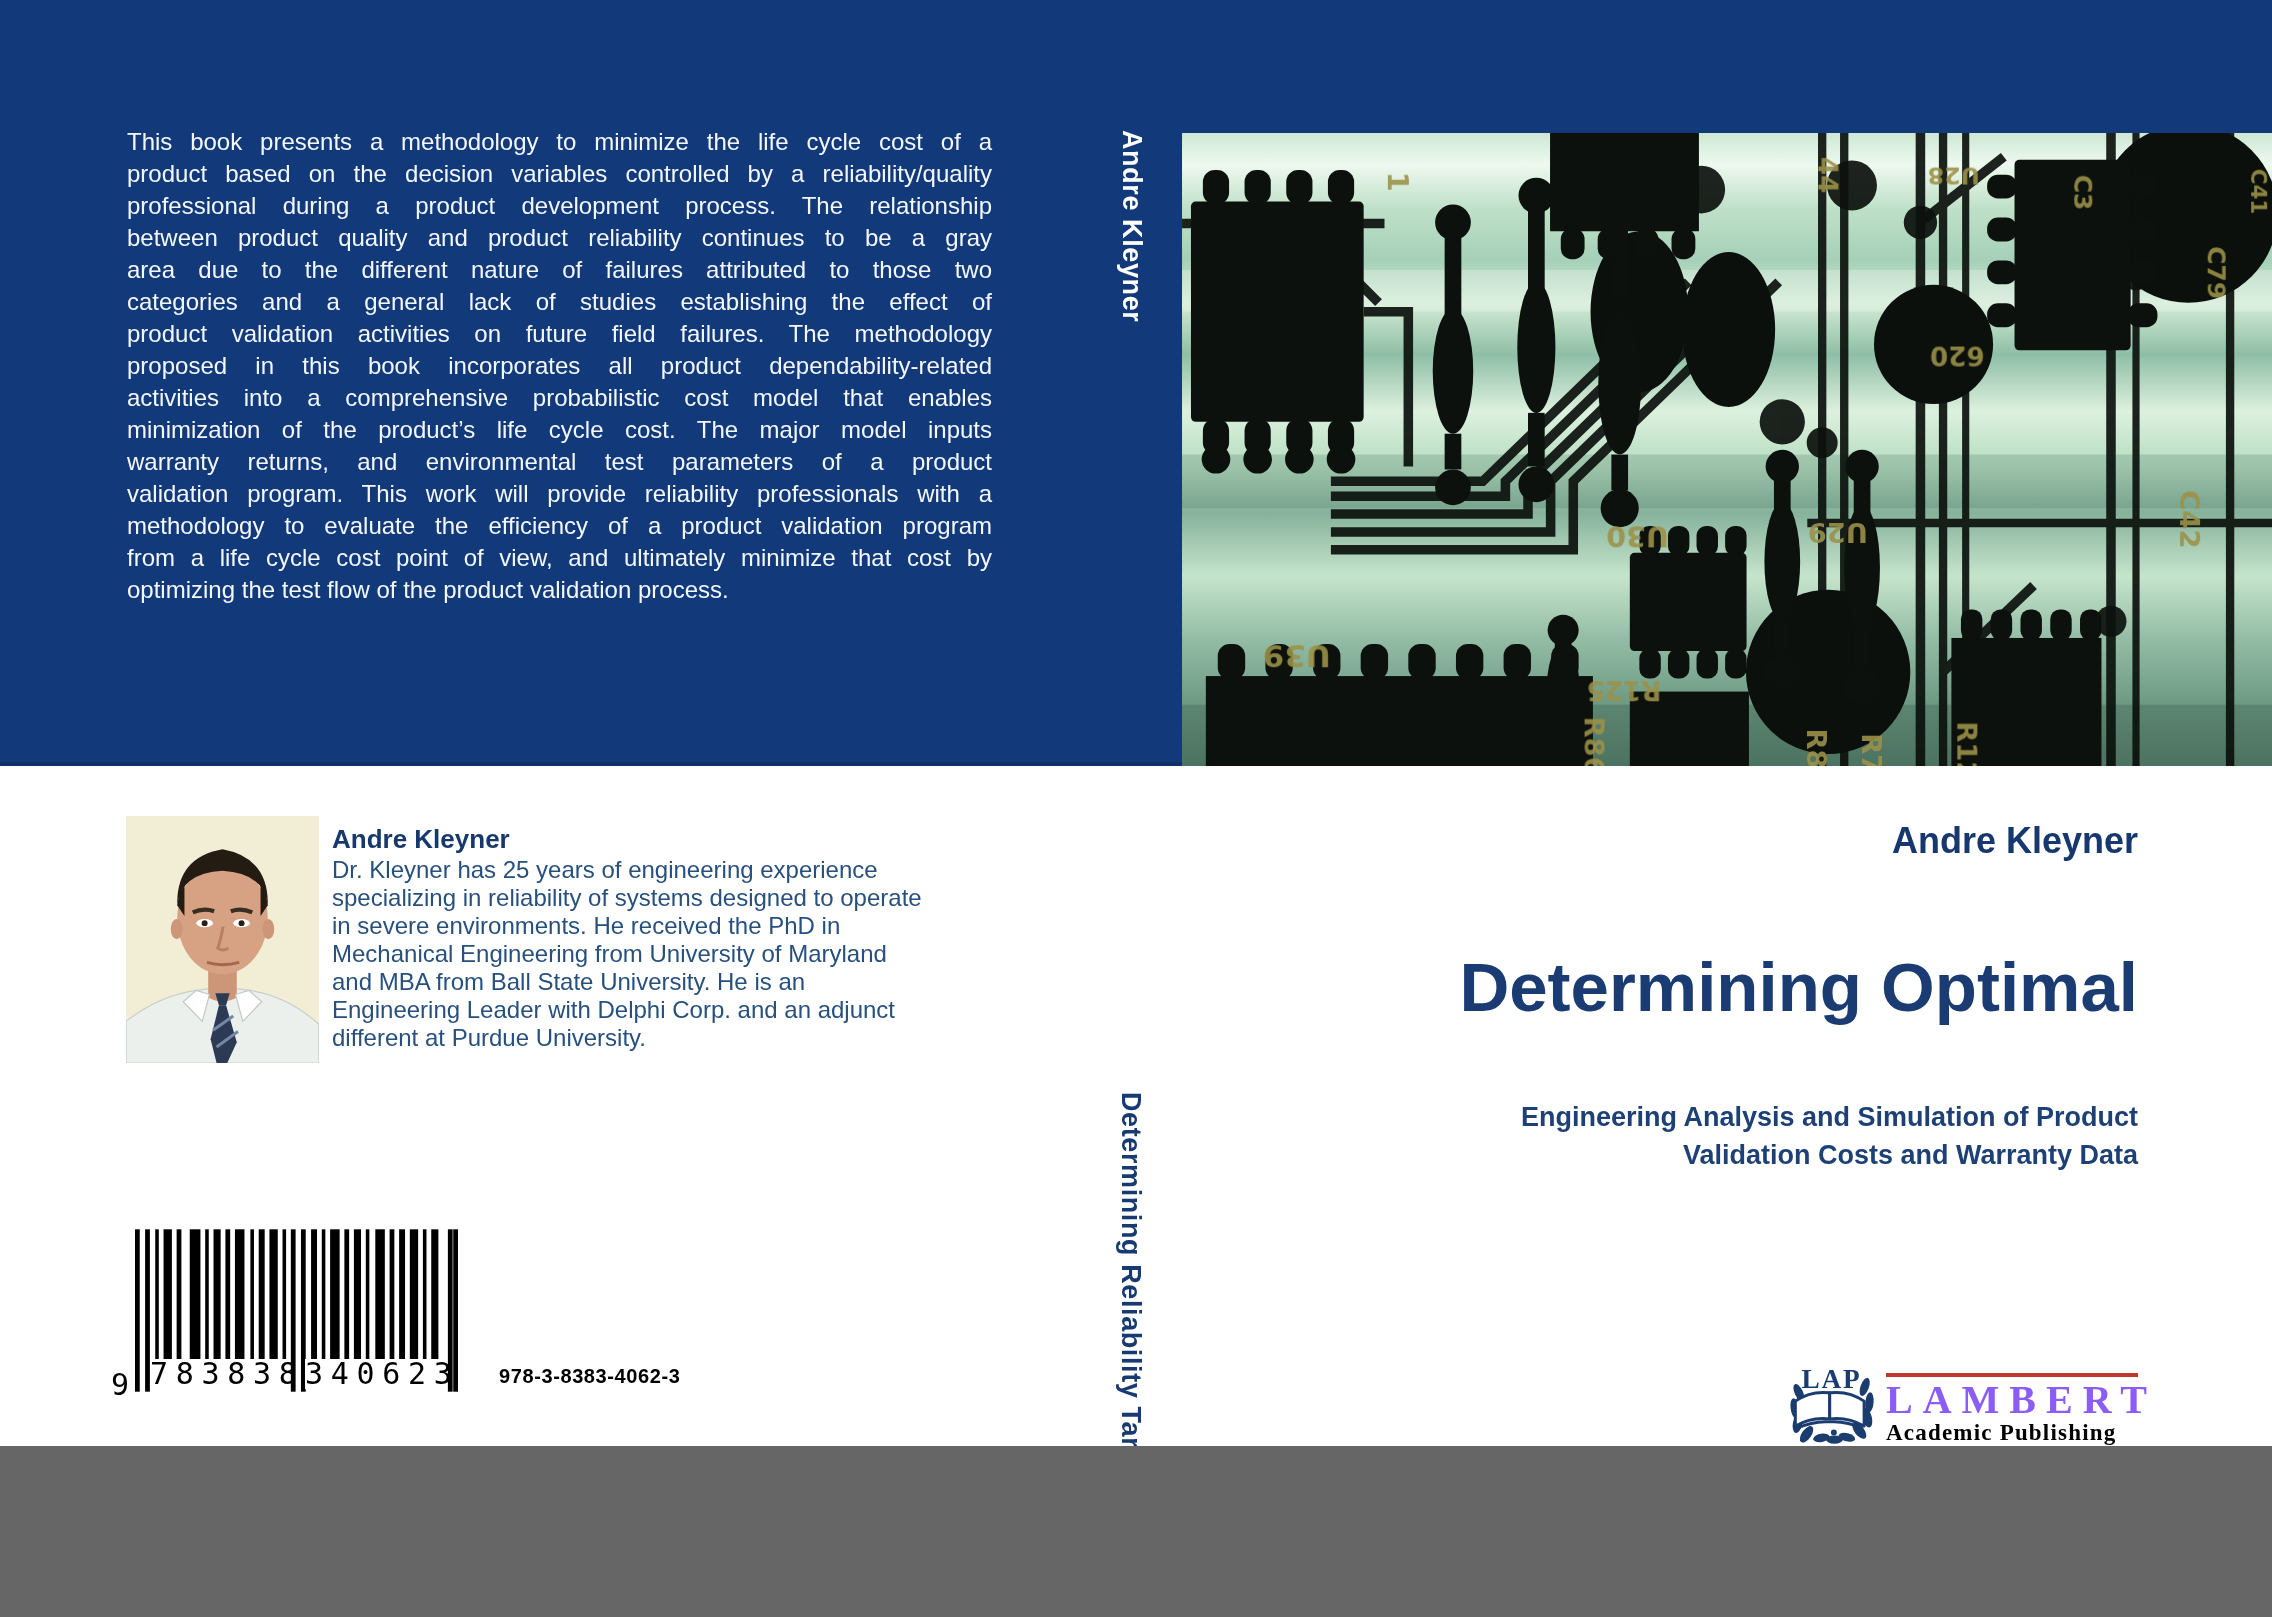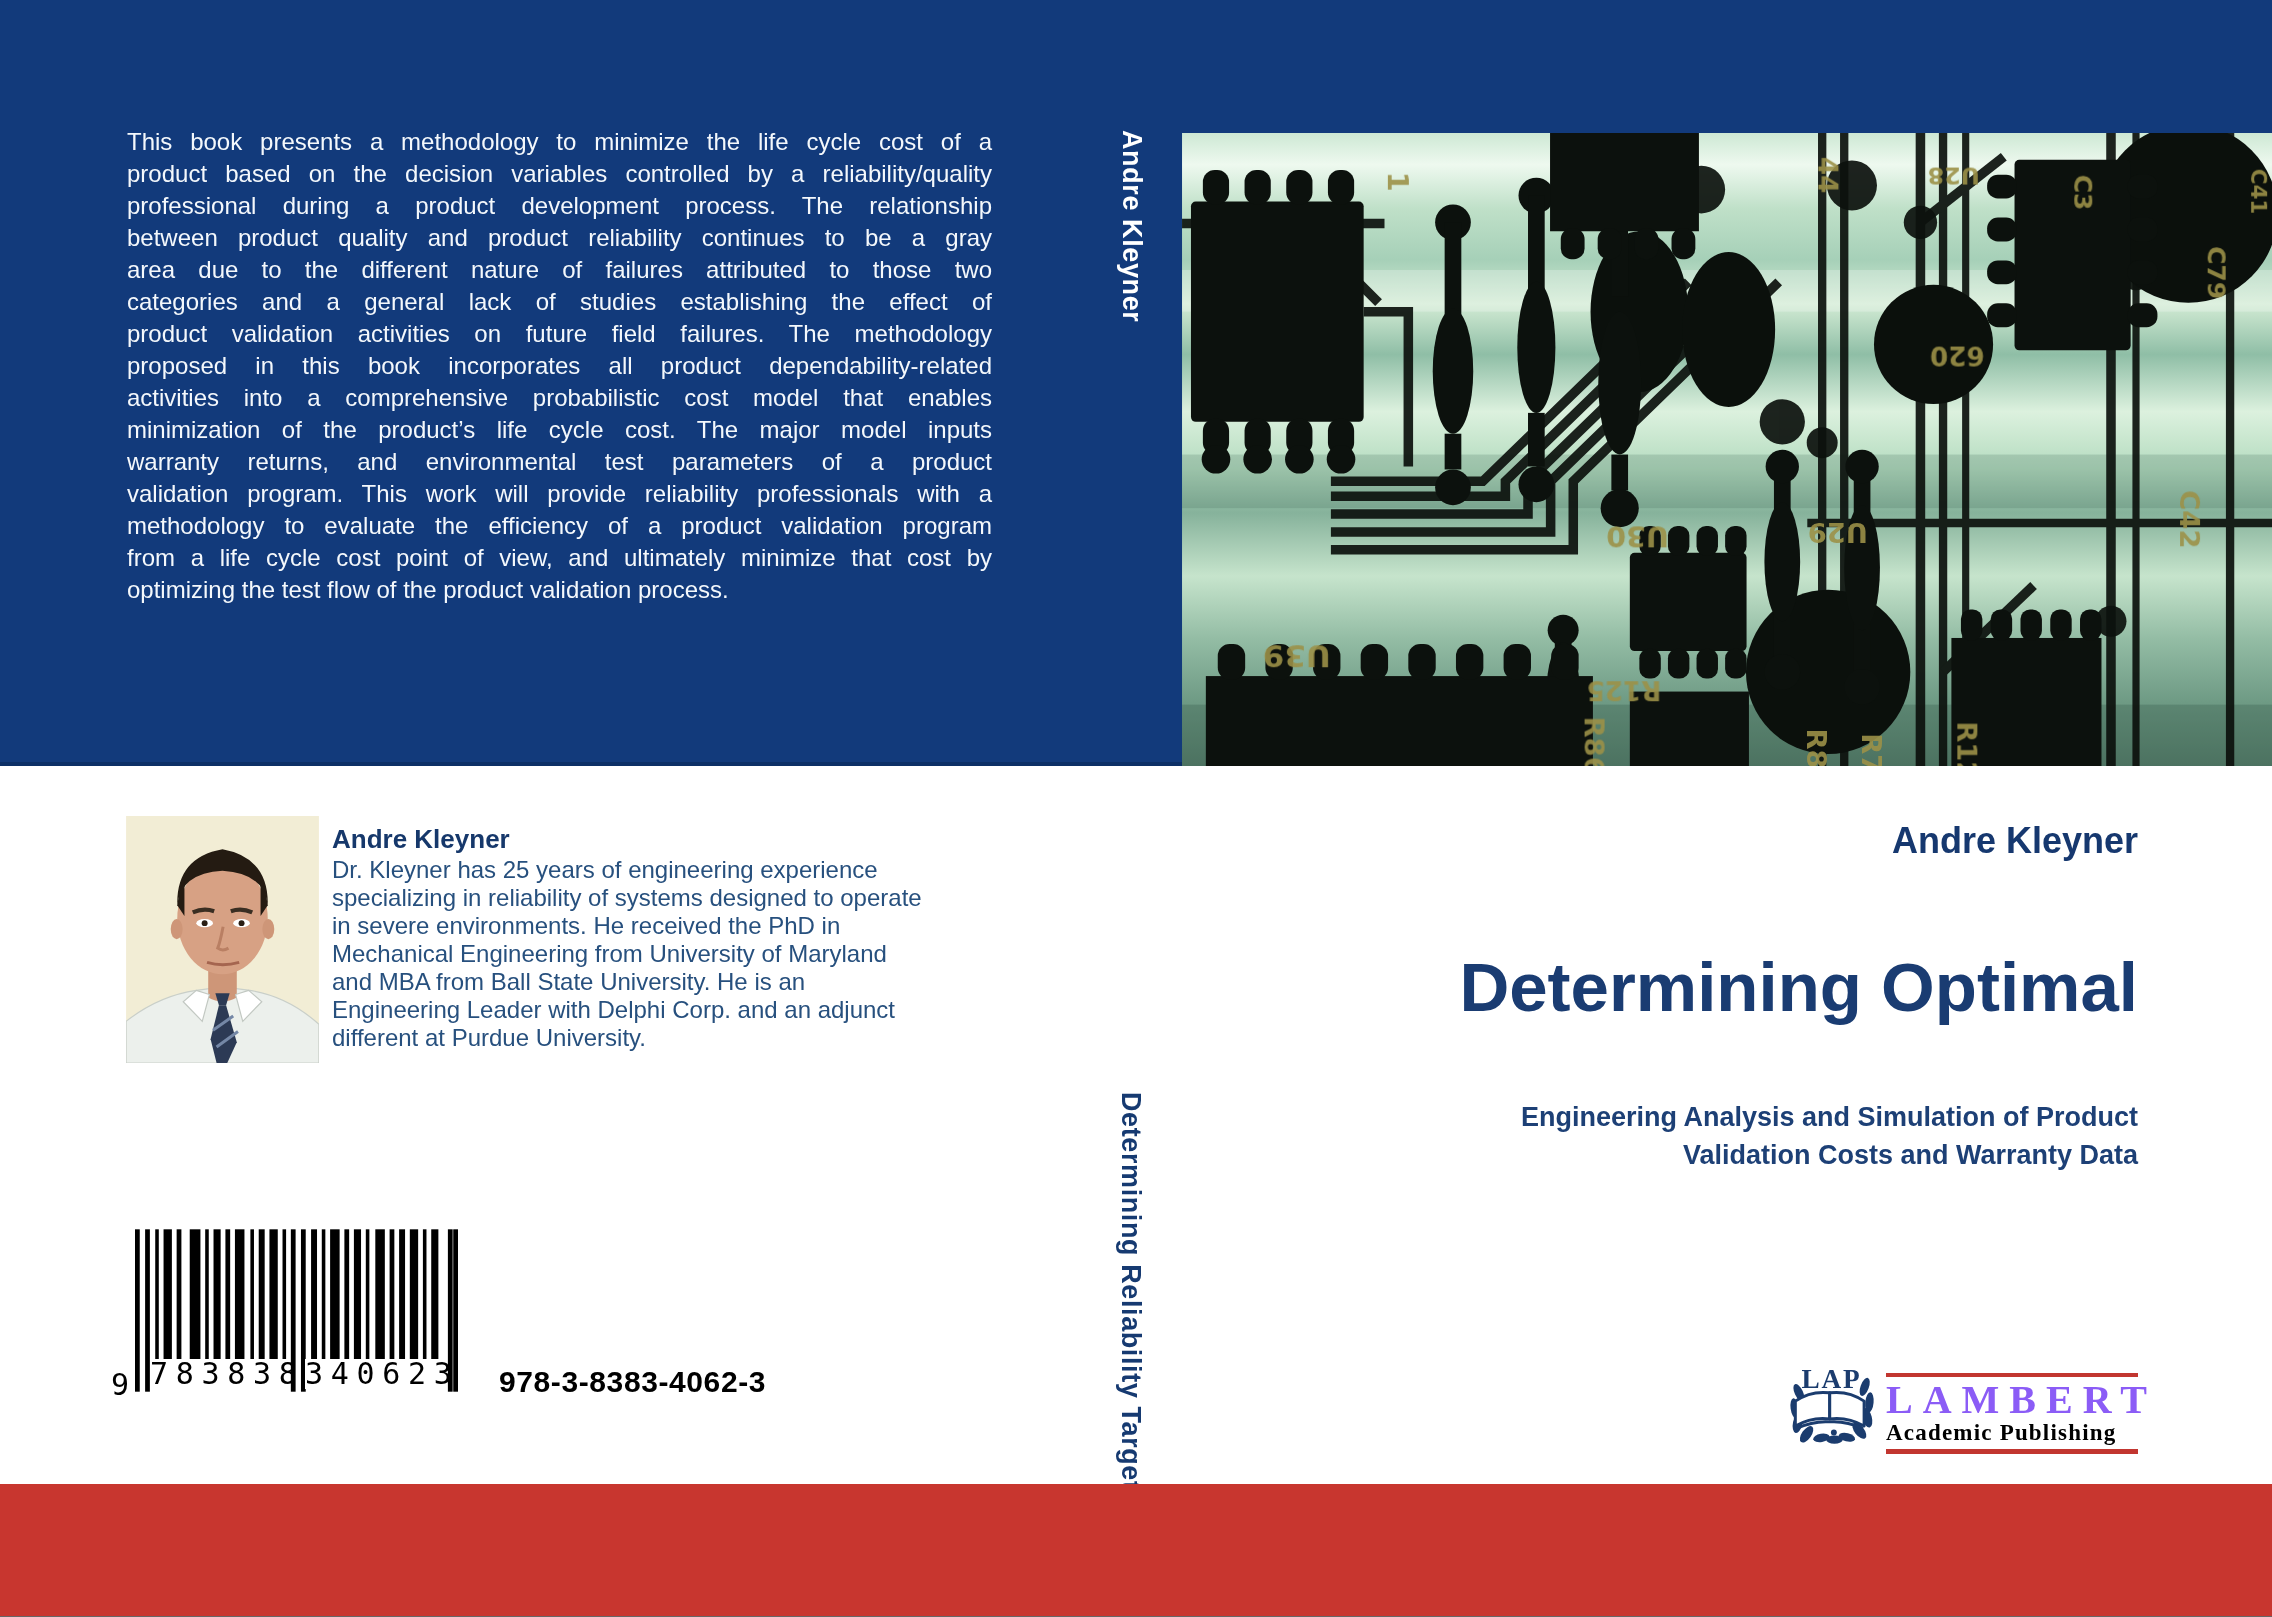--- a/index.html
+++ b/index.html
@@ -1,16 +1,16 @@
 <!DOCTYPE html>
 <html style="font-size:9.5px"><head>
 <meta charset="utf-8">
 <style>
   html,body{margin:0;padding:0;background:#666;}
-  .page{position:relative;width:2273px;height:1616px;background:#ffffff;overflow:hidden;
+  .page{position:relative;width:2273px;height:1446px;background:#ffffff;overflow:hidden;
         font-family:"Liberation Sans",sans-serif;}
   .abs{position:absolute;}
 
   
   .blue-band{left:0;top:0;width:2273px;height:766px;background:#123A7B;}
   .blue-edge{left:0;top:762px;width:1182px;height:4.2px;background:#0D2F63;opacity:.85;}
 
   
   .blurb{left:127px;top:126px;width:865px;color:#F4F8FC;font-size:24px;line-height:32px;}
   .jline{text-align:justify;text-align-last:justify;white-space:normal;height:32px;}
@@ -39,21 +39,21 @@
   .bio-head{color:#16386B;font-size:26px;font-weight:bold;line-height:31px;margin-bottom:1.2px;}
 
   
   .barcode-svg{left:135px;top:1229px;}
   .bc-digit9{left:111px;top:1367px;font-family:"DejaVu Sans Mono",monospace;
              font-size:30px;color:#000;}
   .bc-group{top:1359px;height:30px;background:#fff;font-family:"DejaVu Sans Mono",monospace;
             font-size:30px;color:#000;letter-spacing:7.7px;text-align:right;line-height:30px;}
   .bc-g1{left:150px;width:139px;}
   .bc-g2{left:305px;width:139px;}
-  .isbn{left:499px;top:1365px;font-size:30px;font-weight:bold;color:#000;letter-spacing:0.6px;}
+  .isbn{left:499px;top:1365px;font-size:20px;font-weight:bold;color:#000;letter-spacing:0.6px;}
 
   
   .lap-emblem{left:1787px;top:1362px;}
   .pub-block{left:1886px;top:1373px;width:252px;}
   .pub-line{width:252px;height:4.2px;background:#C23630;}
   .pub-name{margin-top:3.6px;color:#8b5cf6;font-family:"Liberation Serif",serif;
             font-weight:bold;font-size:40px;line-height:38px;letter-spacing:10px;white-space:nowrap;}
   .pub-tag{margin-top:2.4px;color:#000000;font-family:"Liberation Serif",serif;
            font-weight:bold;font-size:23px;line-height:24px;letter-spacing:1.2px;white-space:nowrap;}
   .pub-line2{margin-top:4.2px;}

